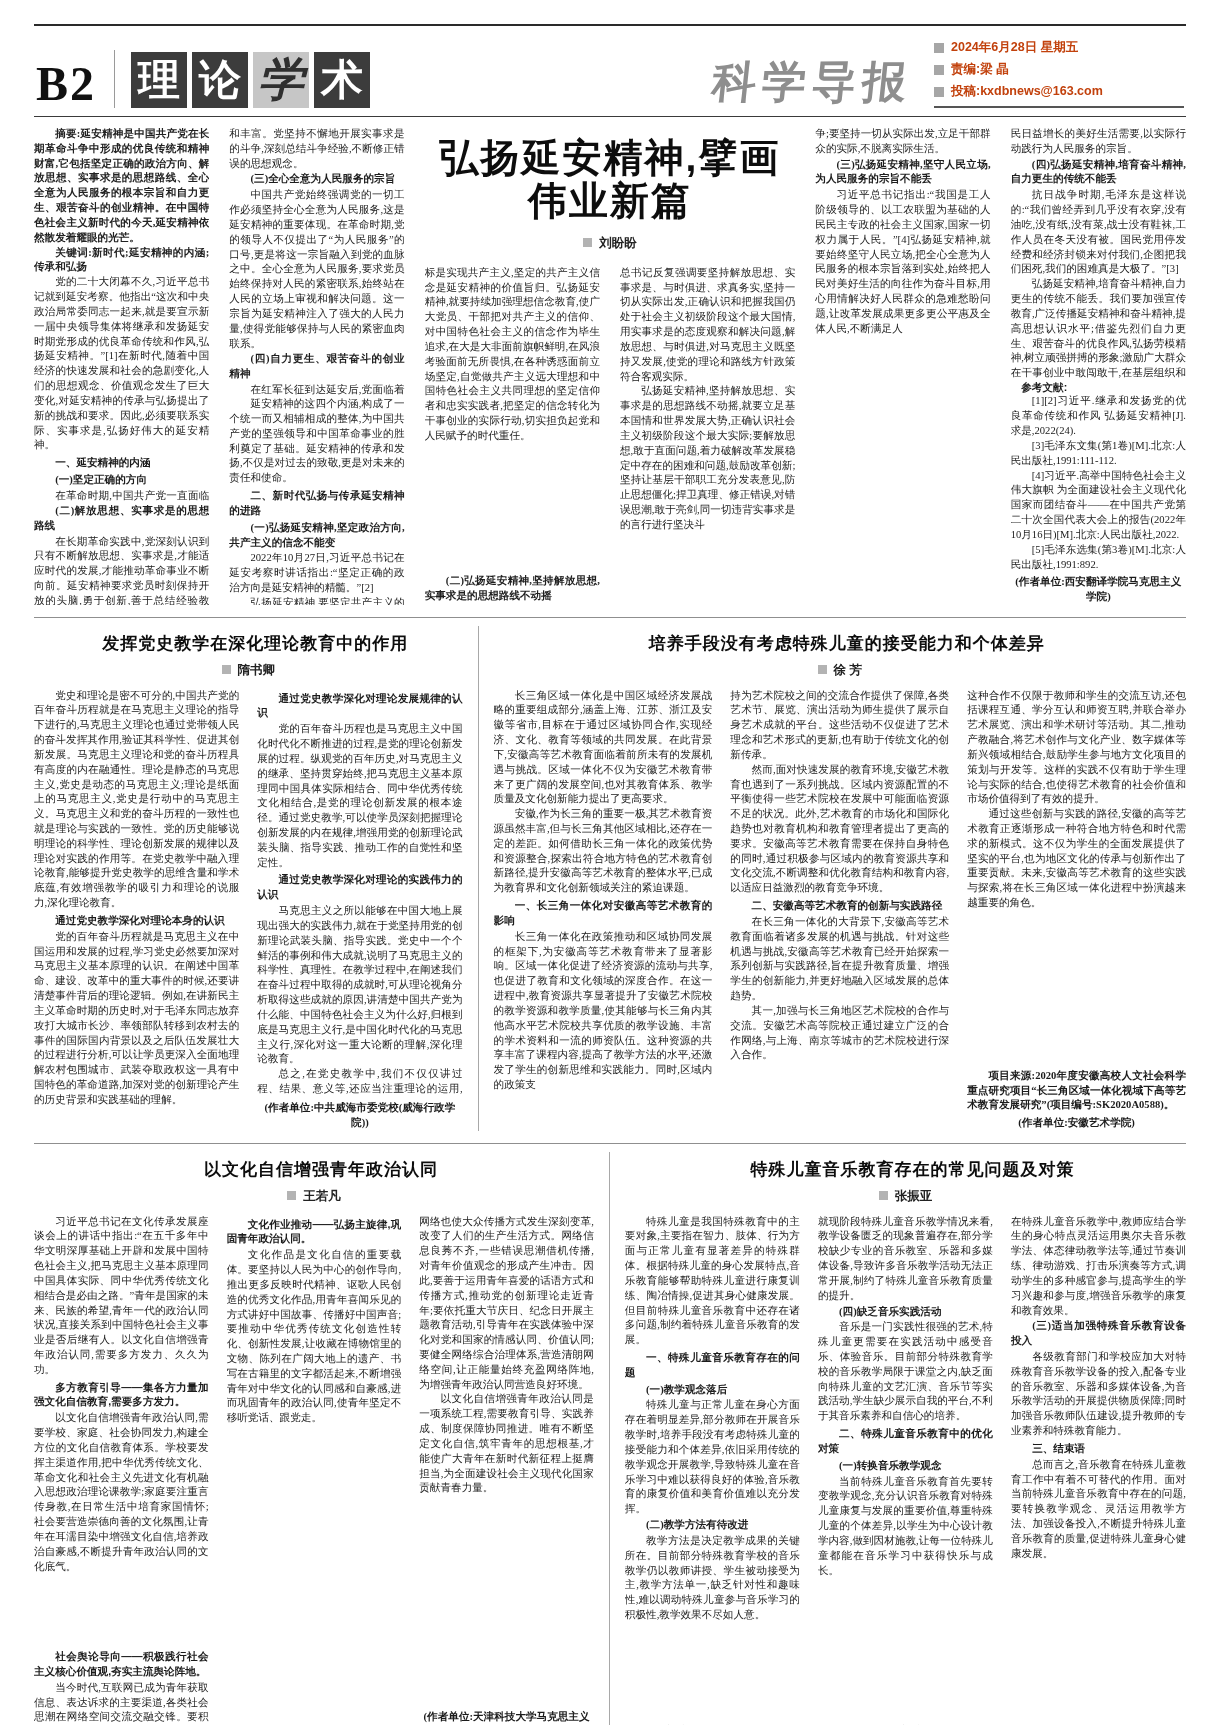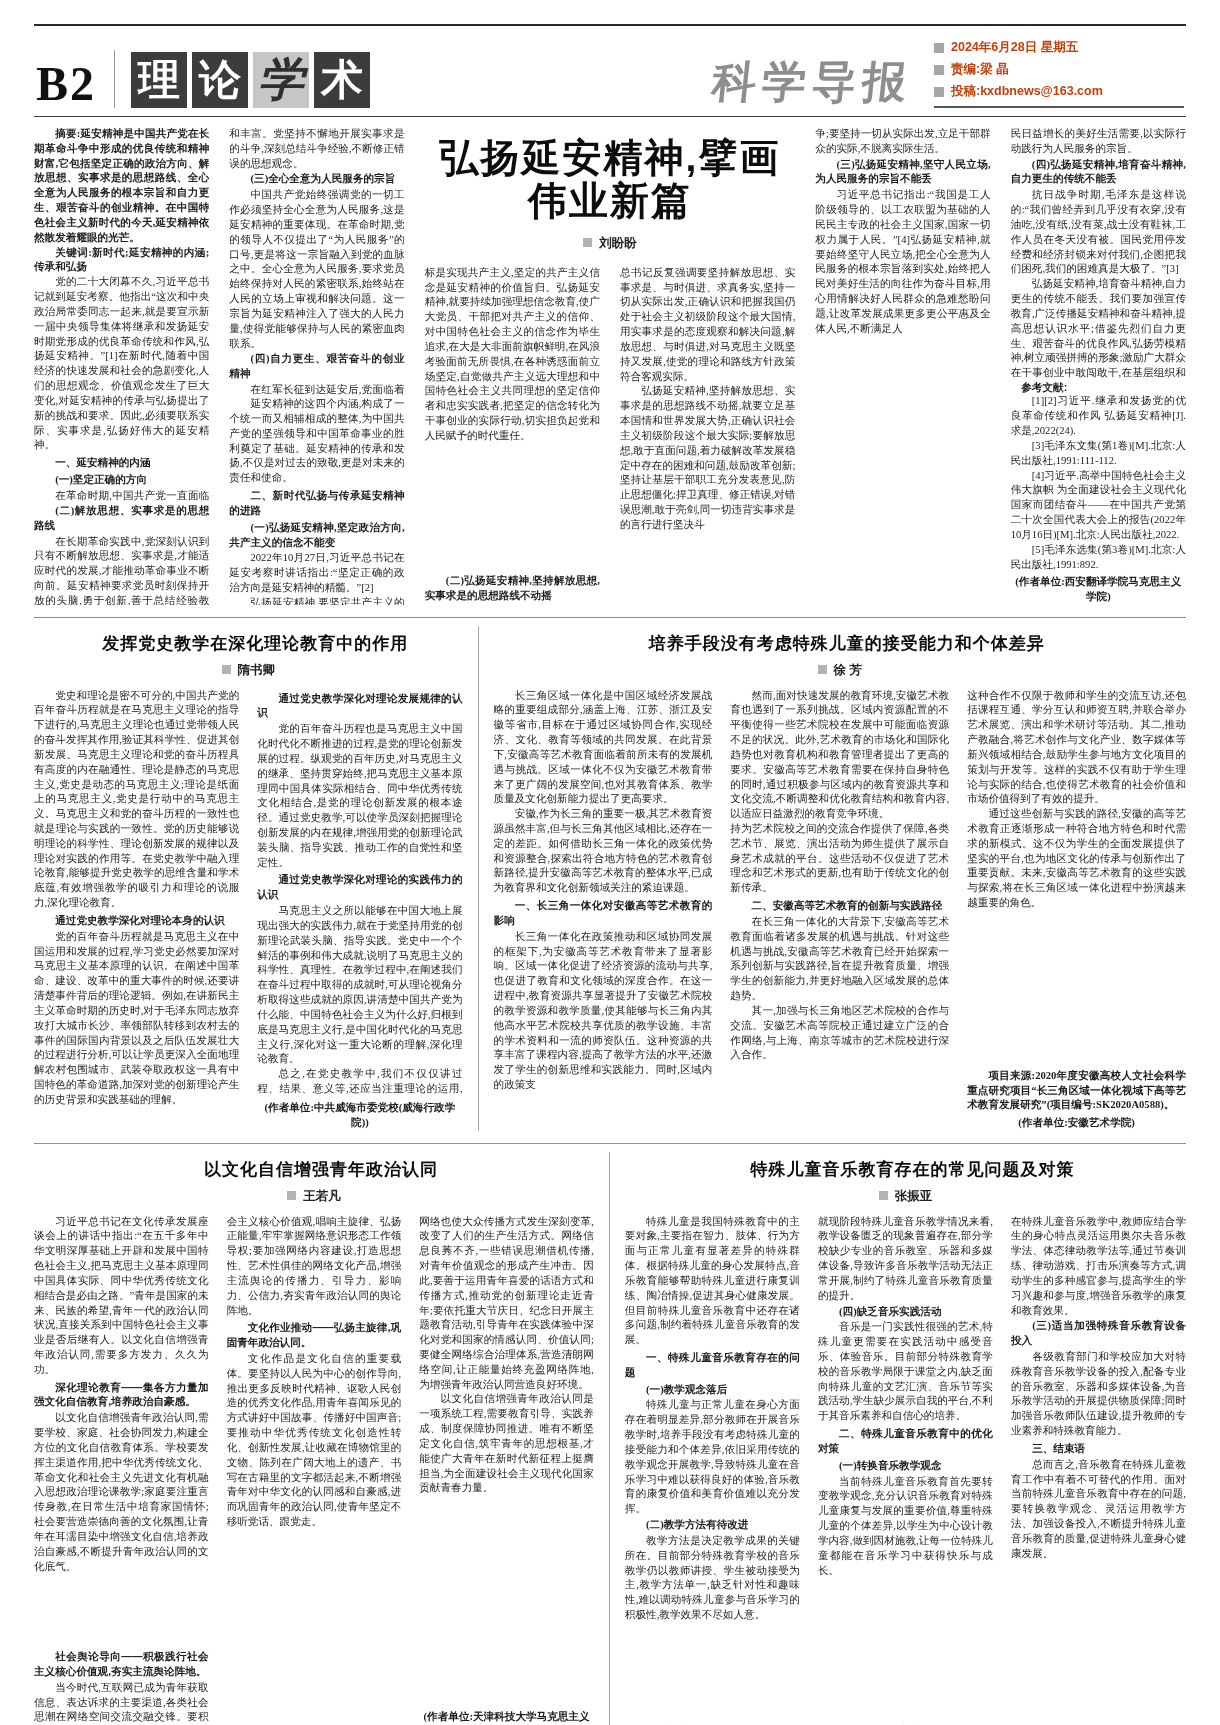--- a/index.html
+++ b/index.html
@@ -197,22 +197,22 @@
         </div>
       </div>
       <div class="cols">
         <div class="col">
             <div class="blk p">长三角区域一体化是中国区域经济发展战略的重要组成部分,涵盖上海、江苏、浙江及安徽等省市,目标在于通过区域协同合作,实现经济、文化、教育等领域的共同发展。在此背景下,安徽高等艺术教育面临着前所未有的发展机遇与挑战。区域一体化不仅为安徽艺术教育带来了更广阔的发展空间,也对其教育体系、教学质量及文化创新能力提出了更高要求。</div>
             <div class="blk p">安徽,作为长三角的重要一极,其艺术教育资源虽然丰富,但与长三角其他区域相比,还存在一定的差距。如何借助长三角一体化的政策优势和资源整合,探索出符合地方特色的艺术教育创新路径,提升安徽高等艺术教育的整体水平,已成为教育界和文化创新领域关注的紧迫课题。</div>
             <div class="blk h1">一、长三角一体化对安徽高等艺术教育的影响</div>
             <div class="blk p fill">长三角一体化在政策推动和区域协同发展的框架下,为安徽高等艺术教育带来了显著影响。区域一体化促进了经济资源的流动与共享,也促进了教育和文化领域的深度合作。在这一进程中,教育资源共享显著提升了安徽艺术院校的教学资源和教学质量,使其能够与长三角内其他高水平艺术院校共享优质的教学设施、丰富的学术资料和一流的师资队伍。这种资源的共享丰富了课程内容,提高了教学方法的水平,还激发了学生的创新思维和实践能力。同时,区域内的政策支</div>
           </div>
         <div class="col">
+            <div class="blk pc">持为艺术院校之间的交流合作提供了保障,各类艺术节、展览、演出活动为师生提供了展示自身艺术成就的平台。这些活动不仅促进了艺术理念和艺术形式的更新,也有助于传统文化的创新传承。</div>
             <div class="blk p">然而,面对快速发展的教育环境,安徽艺术教育也遇到了一系列挑战。区域内资源配置的不平衡使得一些艺术院校在发展中可能面临资源不足的状况。此外,艺术教育的市场化和国际化趋势也对教育机构和教育管理者提出了更高的要求。安徽高等艺术教育需要在保持自身特色的同时,通过积极参与区域内的教育资源共享和文化交流,不断调整和优化教育结构和教育内容,以适应日益激烈的教育竞争环境。</div>
-            <div class="blk pc">持为艺术院校之间的交流合作提供了保障,各类艺术节、展览、演出活动为师生提供了展示自身艺术成就的平台。这些活动不仅促进了艺术理念和艺术形式的更新,也有助于传统文化的创新传承。</div>
             <div class="blk h1">二、安徽高等艺术教育的创新与实践路径</div>
             <div class="blk p">在长三角一体化的大背景下,安徽高等艺术教育面临着诸多发展的机遇与挑战。针对这些机遇与挑战,安徽高等艺术教育已经开始探索一系列创新与实践路径,旨在提升教育质量、增强学生的创新能力,并更好地融入区域发展的总体趋势。</div>
             <div class="blk p fill">其一,加强与长三角地区艺术院校的合作与交流。安徽艺术高等院校正通过建立广泛的合作网络,与上海、南京等城市的艺术院校进行深入合作。</div>
           </div>
         <div class="col">
             <div class="blk pc">这种合作不仅限于教师和学生的交流互访,还包括课程互通、学分互认和师资互聘,并联合举办艺术展览、演出和学术研讨等活动。其二,推动产教融合,将艺术创作与文化产业、数字媒体等新兴领域相结合,鼓励学生参与地方文化项目的策划与开发等。这样的实践不仅有助于学生理论与实际的结合,也使得艺术教育的社会价值和市场价值得到了有效的提升。</div>
             <div class="blk p fill">通过这些创新与实践的路径,安徽的高等艺术教育正逐渐形成一种符合地方特色和时代需求的新模式。这不仅为学生的全面发展提供了坚实的平台,也为地区文化的传承与创新作出了重要贡献。未来,安徽高等艺术教育的这些实践与探索,将在长三角区域一体化进程中扮演越来越重要的角色。</div>
             <div class="blk proj">项目来源:2020年度安徽高校人文社会科学重点研究项目“长三角区域一体化视域下高等艺术教育发展研究”(项目编号:SK2020A0588)。</div>
             <div class="blk auth">(作者单位:安徽艺术学院)</div>
           </div>
@@ -226,27 +226,26 @@
     <div class="awrap left">
       <div class="ahead">
         <div class="atitle">以文化自信增强青年政治认同</div>
         <div class="byline">
           <span class="bysq"></span><span>王若凡</span>
         </div>
       </div>
       <div class="cols">
         <div class="col">
             <div class="blk p">习近平总书记在文化传承发展座谈会上的讲话中指出:“在五千多年中华文明深厚基础上开辟和发展中国特色社会主义,把马克思主义基本原理同中国具体实际、同中华优秀传统文化相结合是必由之路。”青年是国家的未来、民族的希望,青年一代的政治认同状况,直接关系到中国特色社会主义事业是否后继有人。以文化自信增强青年政治认同,需要多方发力、久久为功。</div>
-            <div class="blk h1">深化理论教育——集各方力量加强文化自信教育,培养政治自豪感。</div>
+            <div class="blk h1">多方教育引导——集各方力量加强文化自信教育,需要多方发力。</div>
             <div class="blk p fill">以文化自信增强青年政治认同,需要学校、家庭、社会协同发力,构建全方位的文化自信教育体系。学校要发挥主渠道作用,把中华优秀传统文化、革命文化和社会主义先进文化有机融入思想政治理论课教学;家庭要注重言传身教,在日常生活中培育家国情怀;社会要营造崇德向善的文化氛围,让青年在耳濡目染中增强文化自信,培养政治自豪感,不断提升青年政治认同的文化底气。</div>
             <div class="blk h1">社会舆论导向——积极践行社会主义核心价值观,夯实主流舆论阵地。</div>
             <div class="blk p">当今时代,互联网已成为青年获取信息、表达诉求的主要渠道,各类社会思潮在网络空间交流交融交锋。要积极践行社</div>
           </div>
         <div class="col">
-            <div class="blk pc">会主义核心价值观,唱响主旋律、弘扬正能量,牢牢掌握网络意识形态工作领导权;要加强网络内容建设,打造思想性、艺术性俱佳的网络文化产品,增强主流舆论的传播力、引导力、影响力、公信力,夯实青年政治认同的舆论阵地。</div>
             <div class="blk h1">文化作业推动——弘扬主旋律,巩固青年政治认同。</div>
             <div class="blk p fill">文化作品是文化自信的重要载体。要坚持以人民为中心的创作导向,推出更多反映时代精神、讴歌人民创造的优秀文化作品,用青年喜闻乐见的方式讲好中国故事、传播好中国声音;要推动中华优秀传统文化创造性转化、创新性发展,让收藏在博物馆里的文物、陈列在广阔大地上的遗产、书写在古籍里的文字都活起来,不断增强青年对中华文化的认同感和自豪感,进而巩固青年的政治认同,使青年坚定不移听党话、跟党走。</div>
           </div>
         <div class="col">
             <div class="blk pc">网络也使大众传播方式发生深刻变革,改变了人们的生产生活方式。网络信息良莠不齐,一些错误思潮借机传播,对青年价值观念的形成产生冲击。因此,要善于运用青年喜爱的话语方式和传播方式,推动党的创新理论走近青年;要依托重大节庆日、纪念日开展主题教育活动,引导青年在实践体验中深化对党和国家的情感认同、价值认同;要健全网络综合治理体系,营造清朗网络空间,让正能量始终充盈网络阵地,为增强青年政治认同营造良好环境。</div>
             <div class="blk p fill">以文化自信增强青年政治认同是一项系统工程,需要教育引导、实践养成、制度保障协同推进。唯有不断坚定文化自信,筑牢青年的思想根基,才能使广大青年在新时代新征程上挺膺担当,为全面建设社会主义现代化国家贡献青春力量。</div>
             <div class="blk auth">(作者单位:天津科技大学马克思主义学院)</div>
           </div>
       </div>
     </div>

